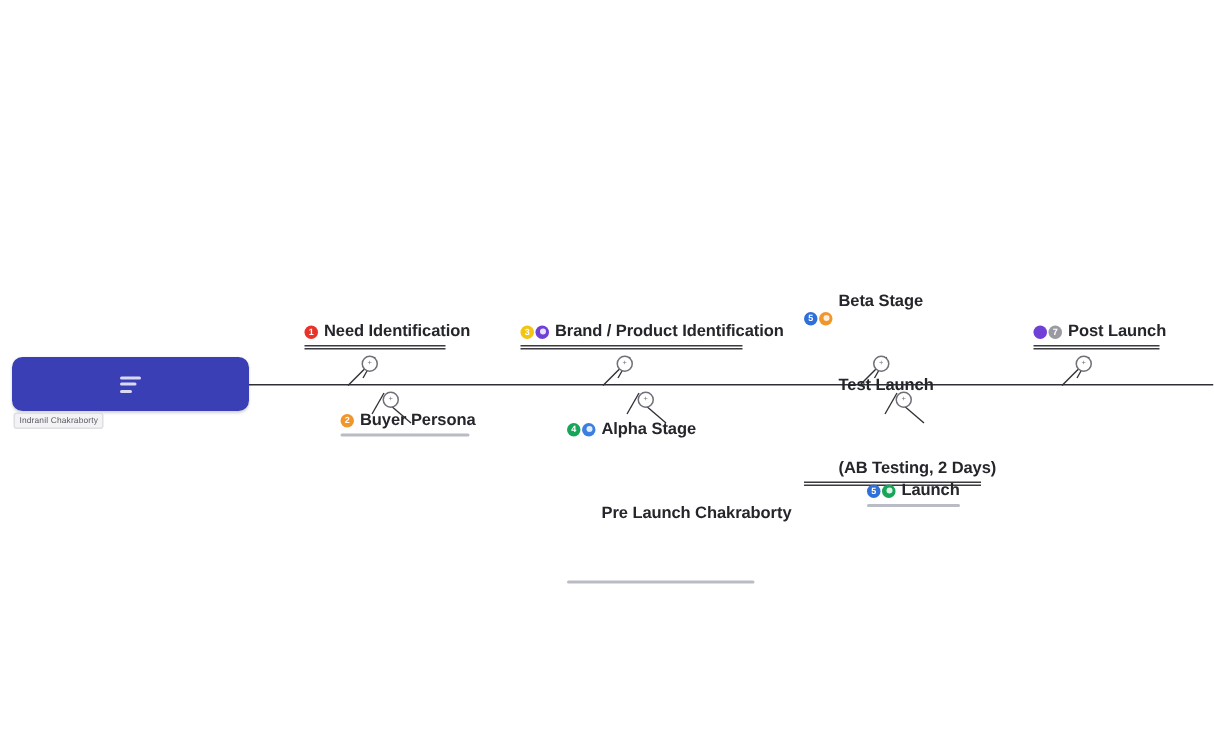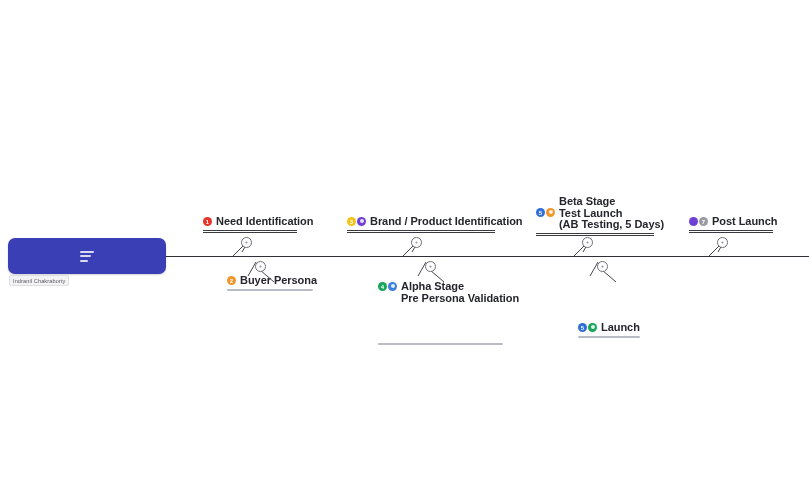--- a/index.html
+++ b/index.html
@@ -118,21 +118,21 @@
     border-radius: 50%;
     background: rgba(255,255,255,0.85);
   }
   .node-label {
     font-size: 11px;
     font-weight: bold;
     color: #25262b;
     line-height: 11.5px;
     letter-spacing: -0.05px;
   }
-  .node-label .l2, .node-label .l3 { display: block; }
+  .node-label .l2, .node-label .l3 { display: block; margin-top: 44px; }
 
   
   .ul-double {
     margin-top: 2px;
     border-top: 1.1px solid #3a3a40;
     border-bottom: 1.1px solid #3a3a40;
     height: 1.4px;
   }
   .ul-single {
     margin-top: 2.5px;
@@ -232,36 +232,36 @@
   </div>
 
   <div class="node" style="left:378px; top:281px;gap:36px;">
     <div class="node-row">
       <span class="badges">
         <span class="badge" style="background:#17a559">4</span>
         <span class="mini-icon" style="background:#3b7fe0"></span>
       </span>
       <span class="node-label">
         <span class="l1">Alpha Stage</span>
-        <span class="l2">Pre Persona Validation</span>
+        <span class="l2">Pre Launch Chakraborty</span>
       </span>
     </div>
     <div class="ul-single" style="width:125px;"></div>
   </div>
 
   <div class="node" style="left:536px; top:196px;">
     <div class="node-row">
       <span class="badges" style="padding-top:12px">
         <span class="badge" style="background:#2f6fd8">5</span>
         <span class="mini-icon" style="background:#f0962b"></span>
       </span>
       <span class="node-label">
         <span class="l1">Beta Stage</span>
         <span class="l2">Test Launch</span>
-        <span class="l3">(AB Testing, 5 Days)</span>
+        <span class="l3">(AB Testing, 2 Days)</span>
       </span>
     </div>
     <div class="ul-double" style="width:118px;"></div>
   </div>
 
   <div class="node" style="left:578px; top:281px;margin-top:41px;">
     <div class="node-row">
       <span class="badges">
         <span class="badge" style="background:#2f6fd8">5</span>
         <span class="mini-icon" style="background:#17a559"></span>

